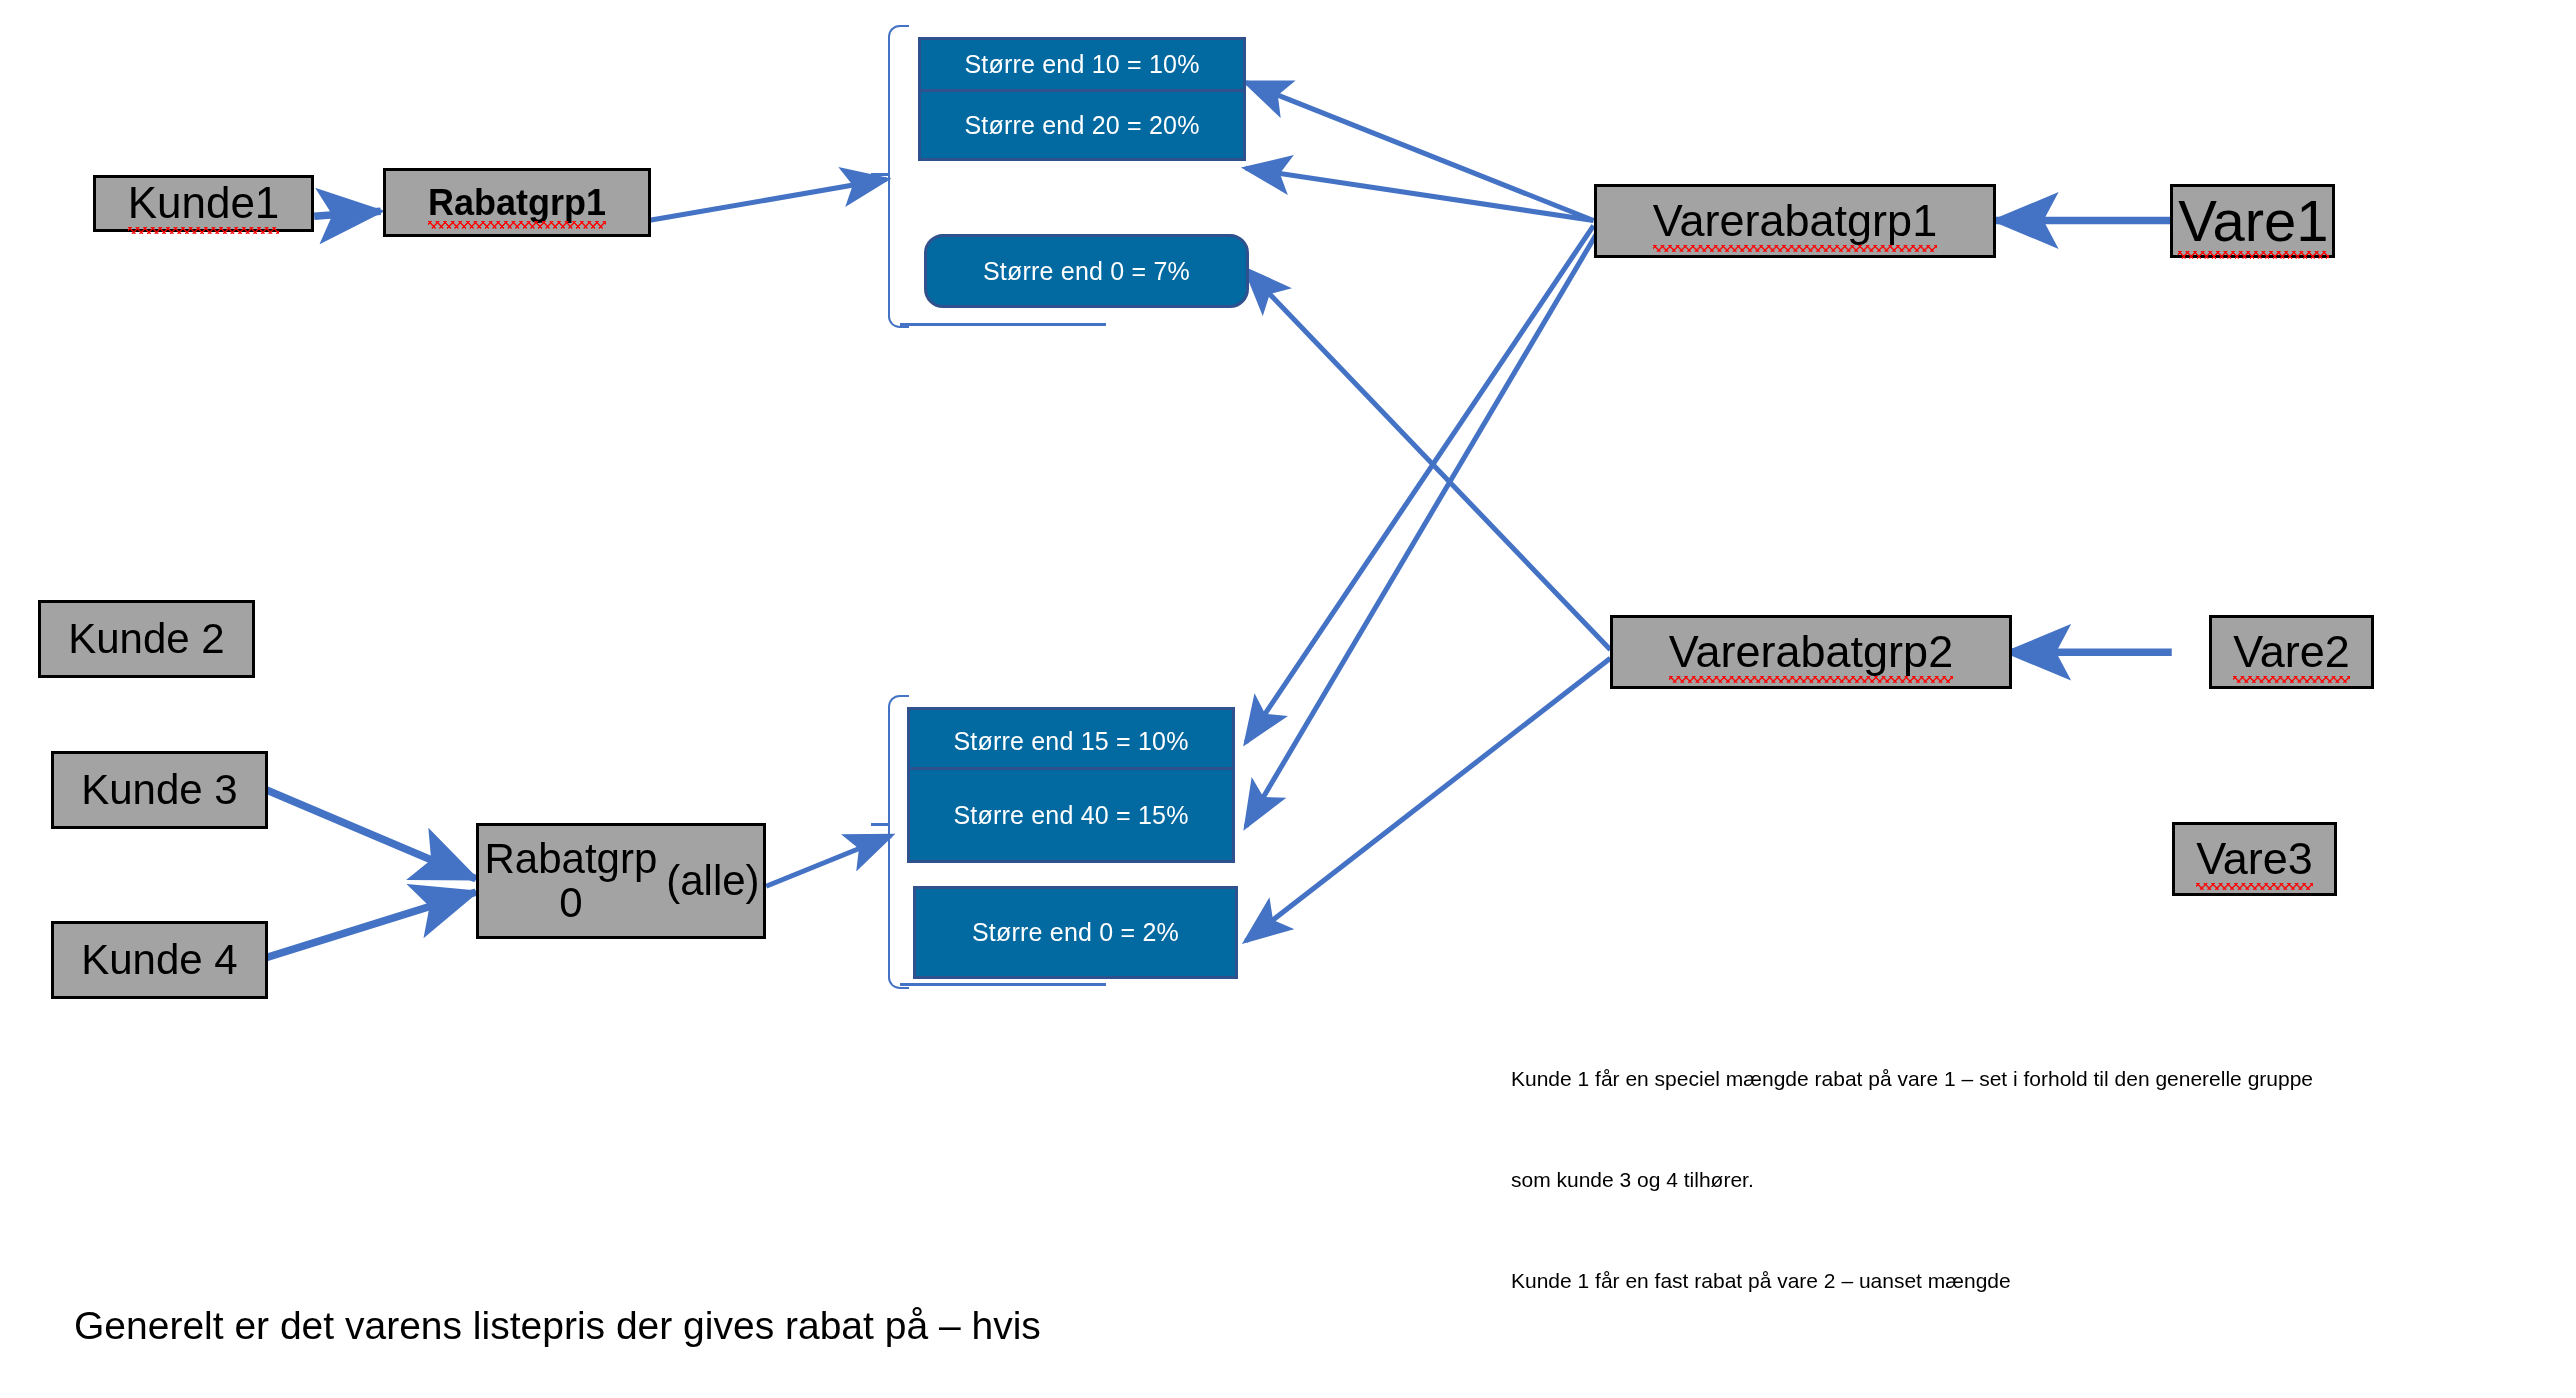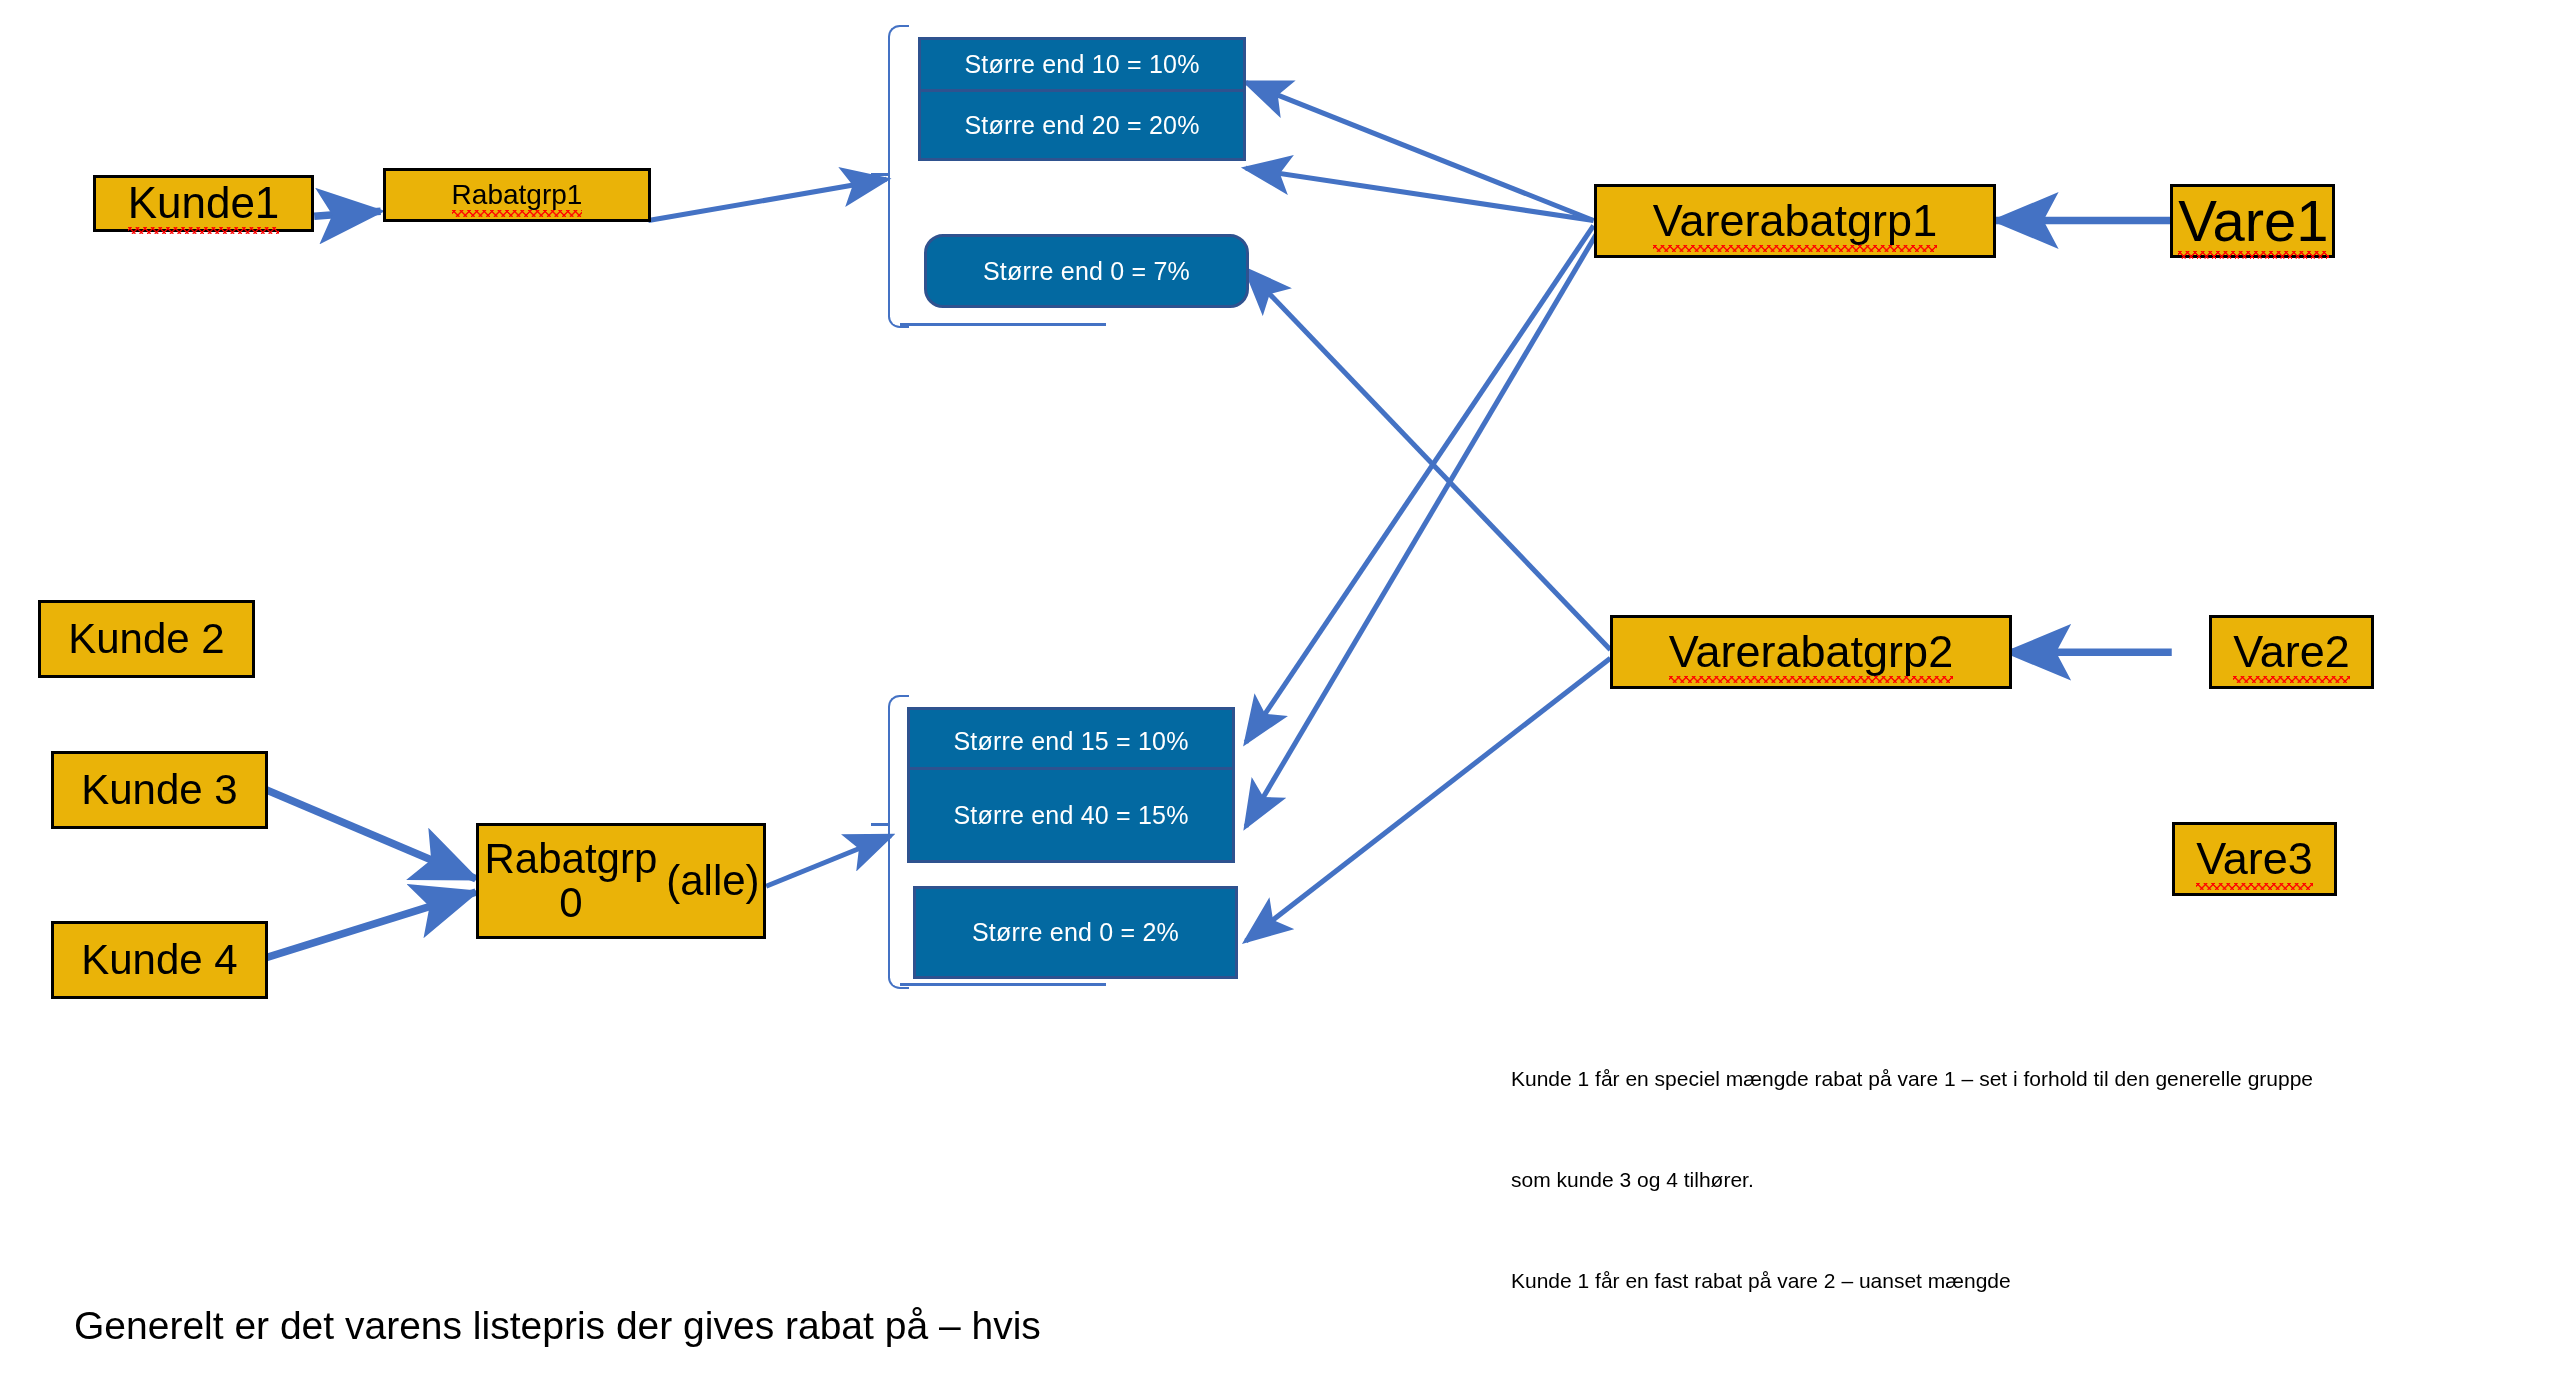--- a/index.html
+++ b/index.html
@@ -8,21 +8,21 @@
     width:2576px;height:1398px;position:relative;overflow:hidden;
     font-family:"Liberation Sans","DejaVu Sans",sans-serif;
     background:#ffffff;
   }
   #canvas{position:absolute;left:0;top:0;width:2576px;height:1398px;}
   svg.edges{position:absolute;left:0;top:0;width:2576px;height:1398px;pointer-events:none;}
 
   
   .node{
     position:absolute;box-sizing:border-box;
-    background:#eab308;border:3.4px solid #000000;
+    background:#a3a3a3;border:3.4px solid #000000;
     display:flex;align-items:center;justify-content:center;
     text-align:center;color:#000000;line-height:1.05;
     z-index:4;
   }
   .node .lbl{position:relative;display:inline-block;padding:0 3.4px;}
   
   .sq{position:absolute;left:3.4px;right:3.4px;bottom:-7.6px;height:7.6px;
       background-image:
         linear-gradient(45deg,transparent 45%,#ff0000 45%,#ff0000 58%,transparent 58%),
         linear-gradient(-45deg,transparent 45%,#ff0000 45%,#ff0000 58%,transparent 58%);
@@ -125,21 +125,21 @@
     <span>Større end 0 = 2%</span>
   </div>
 
   <div class="node" style="left:93px;top:175px;width:221px;height:57px;font-size:44px;">
     <span class="lbl">
       <span>Kunde1</span>
       <span class="sq"></span>
     </span>
   </div>
 
-  <div class="node" style="left:383px;top:168px;width:268px;height:54px;font-size:28px;">
+  <div class="node" style="left:383px;top:168px;width:268px;height:69px;font-size:36px;font-weight:bold;">
     <span class="lbl">
       <span>Rabatgrp1</span>
       <span class="sq"></span>
     </span>
   </div>
 
   <div class="node" style="left:38px;top:600px;width:217px;height:78px;font-size:42px;">
     <span class="lbl">Kunde 2</span>
   </div>
 

